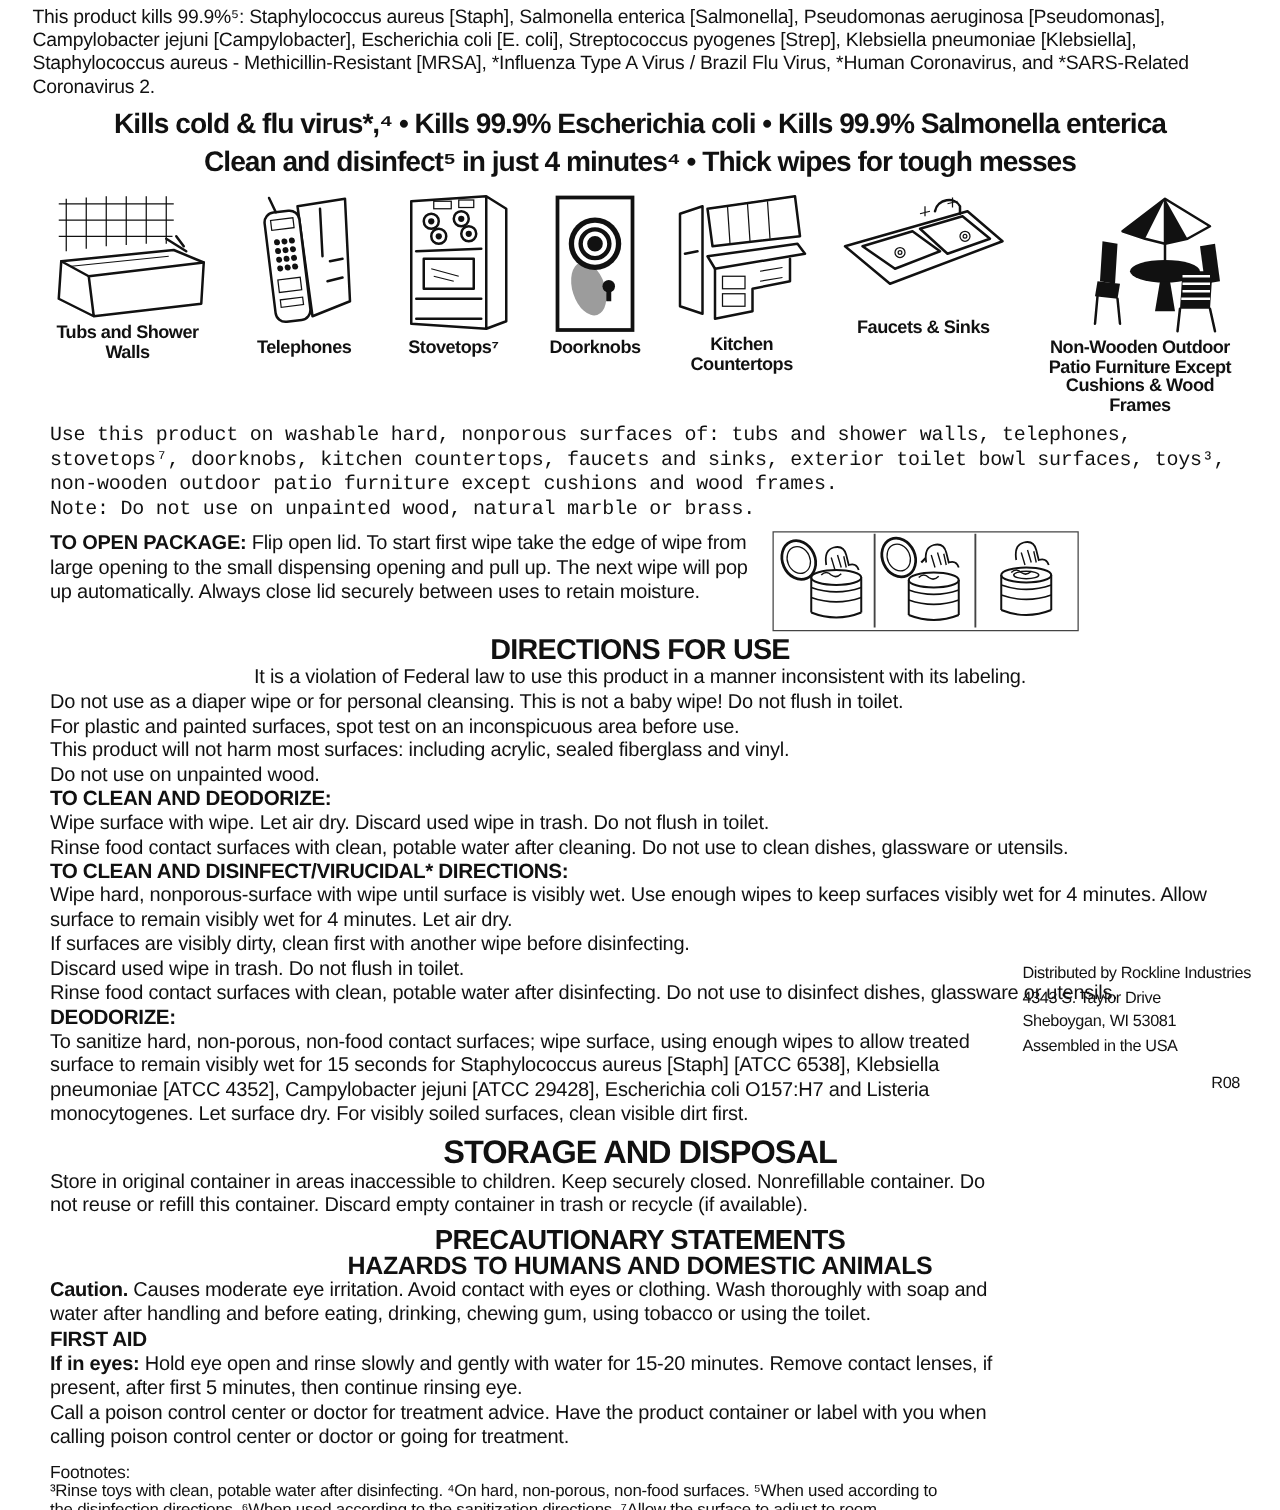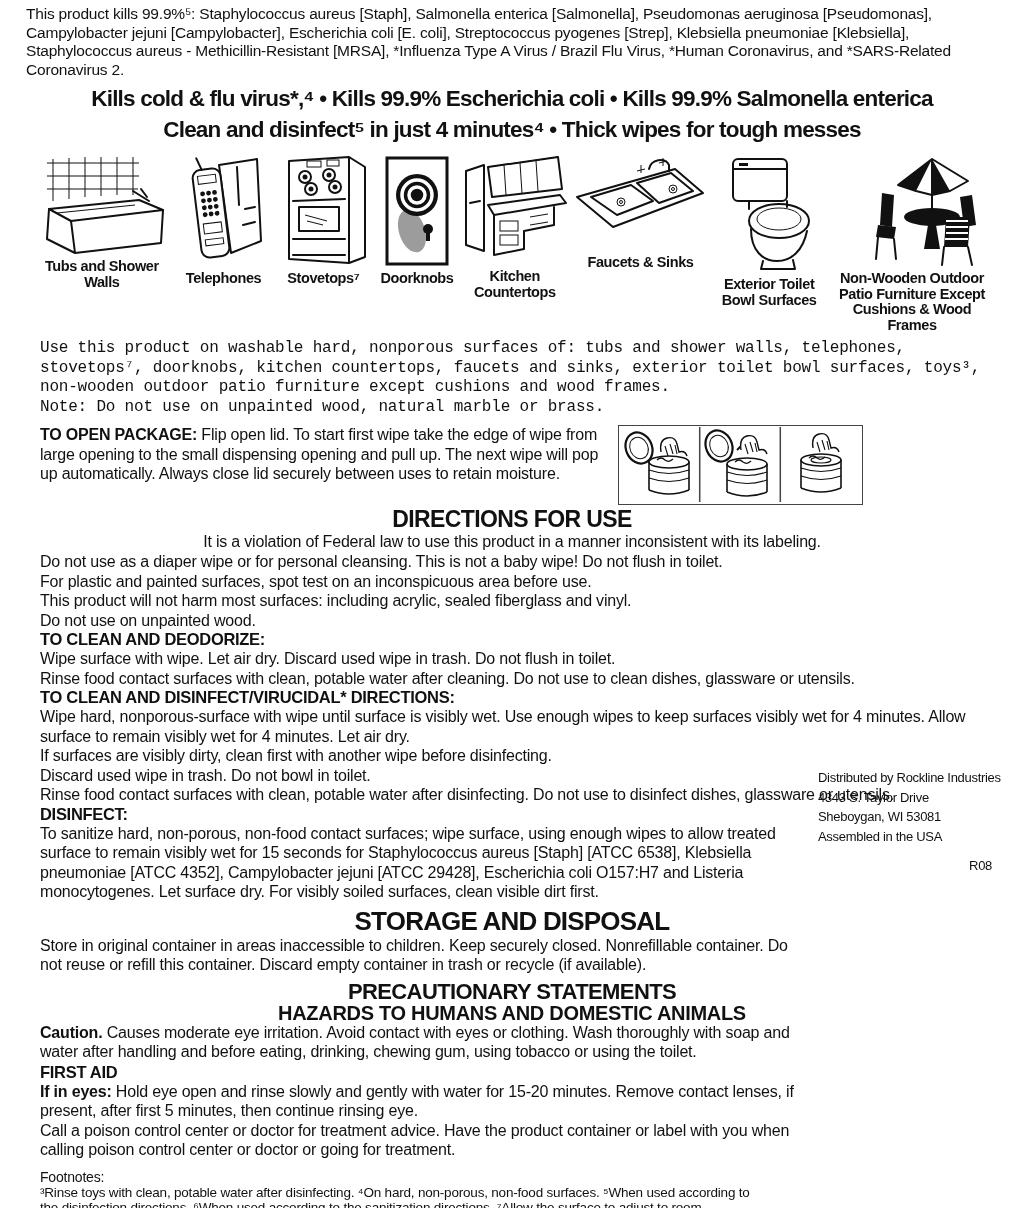--- a/index.html
+++ b/index.html
@@ -165,35 +165,20 @@
             <circle class="thin" cx="50" cy="47" r="1.5"></circle>
           <circle class="thin" cx="102" cy="34" r="4"></circle>
             <circle class="thin" cx="102" cy="34" r="1.5"></circle>
           <path class="ln" d="M78,14 C80,4 94,2 98,10 L98,16"></path>
           <path class="thin" d="M66,16 l8,-2 M70,10 l0,8 M88,8 l8,-2 M92,3 l0,8"></path>
         </svg>
       </span>
       <figcaption>Faucets &amp; Sinks</figcaption>
     </figure>
 
-    <figure class="surface" style="width:118px">
-      <span>
-        <svg width="100" height="118" viewBox="0 0 100 118">
-          <rect class="ln" x="14" y="4" width="54" height="42" rx="5"></rect>
-          <path class="ln" d="M14,14 L68,14"></path>
-          <rect class="blk" x="20" y="8" width="9" height="3"></rect>
-          <ellipse class="ln" cx="60" cy="66" rx="30" ry="17"></ellipse>
-          <ellipse class="thin" cx="60" cy="64" rx="22" ry="11"></ellipse>
-          <path class="ln" d="M32,74 C32,96 44,106 58,106 C72,106 84,96 88,76"></path>
-          <path class="ln" d="M44,106 L42,114 L76,114 L74,105"></path>
-          <path class="ln" d="M30,46 L30,54 M68,46 L68,52"></path>
-        </svg>
-      </span>
-      <figcaption style="width:104px">Exterior Toilet Bowl Surfaces</figcaption>
-    </figure>
 
     <figure class="surface" style="width:168px">
       <span>
         <svg width="140" height="112" viewBox="0 0 140 112">
           <path class="blk" d="M90,4 L56,30 L74,36 Z"></path>
           <path class="ln" d="M90,4 L56,30 L74,36 L90,40 L108,36 L126,26 Z"></path>
           <path class="blk" d="M90,4 L90,40 L108,36 Z"></path>
           <path class="ln" d="M90,6 L90,58"></path>
           <ellipse class="blk" cx="90" cy="62" rx="28" ry="9"></ellipse>
           <path class="blk" d="M86,70 L94,70 L98,94 L82,94 Z"></path>
@@ -265,24 +250,24 @@
   <div class="body-text dir-line">This product will not harm most surfaces: including acrylic, sealed fiberglass and vinyl.</div>
   <div class="body-text dir-line">Do not use on unpainted wood.</div>
 
   <div class="sec-head">TO CLEAN AND DEODORIZE:</div>
   <div class="body-text dir-line">Wipe surface with wipe. Let air dry. Discard used wipe in trash. Do not flush in toilet.</div>
   <div class="body-text dir-line">Rinse food contact surfaces with clean, potable water after cleaning. Do not use to clean dishes, glassware or utensils.</div>
 
   <div class="sec-head">TO CLEAN AND DISINFECT/VIRUCIDAL* DIRECTIONS:</div>
   <div class="body-text dir-line" style="width:965px">Wipe hard, nonporous-surface with wipe until surface is visibly wet. Use enough wipes to keep surfaces visibly wet for 4 minutes. Allow surface to remain visibly wet for 4 minutes. Let air dry.</div>
   <div class="body-text dir-line">If surfaces are visibly dirty, clean first with another wipe before disinfecting.</div>
-  <div class="body-text dir-line">Discard used wipe in trash. Do not bowl in toilet.</div>
+  <div class="body-text dir-line">Discard used wipe in trash. Do not flush in toilet.</div>
   <div class="body-text dir-line">Rinse food contact surfaces with clean, potable water after disinfecting. Do not use to disinfect dishes, glassware or utensils.</div>
 
-  <div class="sec-head">DISINFECT:</div>
+  <div class="sec-head">DEODORIZE:</div>
   <div class="body-text dir-line sanitize-text">To sanitize hard, non-porous, non-food contact surfaces; wipe surface, using enough wipes to allow treated surface to remain visibly wet for 15 seconds for Staphylococcus aureus [Staph] [ATCC 6538], Klebsiella pneumoniae [ATCC 4352], Campylobacter jejuni [ATCC 29428], Escherichia coli O157:H7 and Listeria monocytogenes. Let surface dry. For visibly soiled surfaces, clean visible dirt first.</div>
 
   <div class="center-head h-storage">STORAGE AND DISPOSAL</div>
   <div class="body-text storage-text">Store in original container in areas inaccessible to children.  Keep securely closed.  Nonrefillable container. Do not reuse or refill this container. Discard empty container in trash or recycle (if available).</div>
 
   <div class="center-head h-precaution">PRECAUTIONARY STATEMENTS</div>
   <div class="center-head h-hazards">HAZARDS TO HUMANS AND DOMESTIC ANIMALS</div>
 
   <div class="body-text caution-text">
     <span class="bold">Caution.</span><span> Causes moderate eye irritation.  Avoid contact with eyes or clothing.  Wash thoroughly with soap and water after handling and before eating, drinking, chewing gum, using tobacco or using the toilet.</span>

